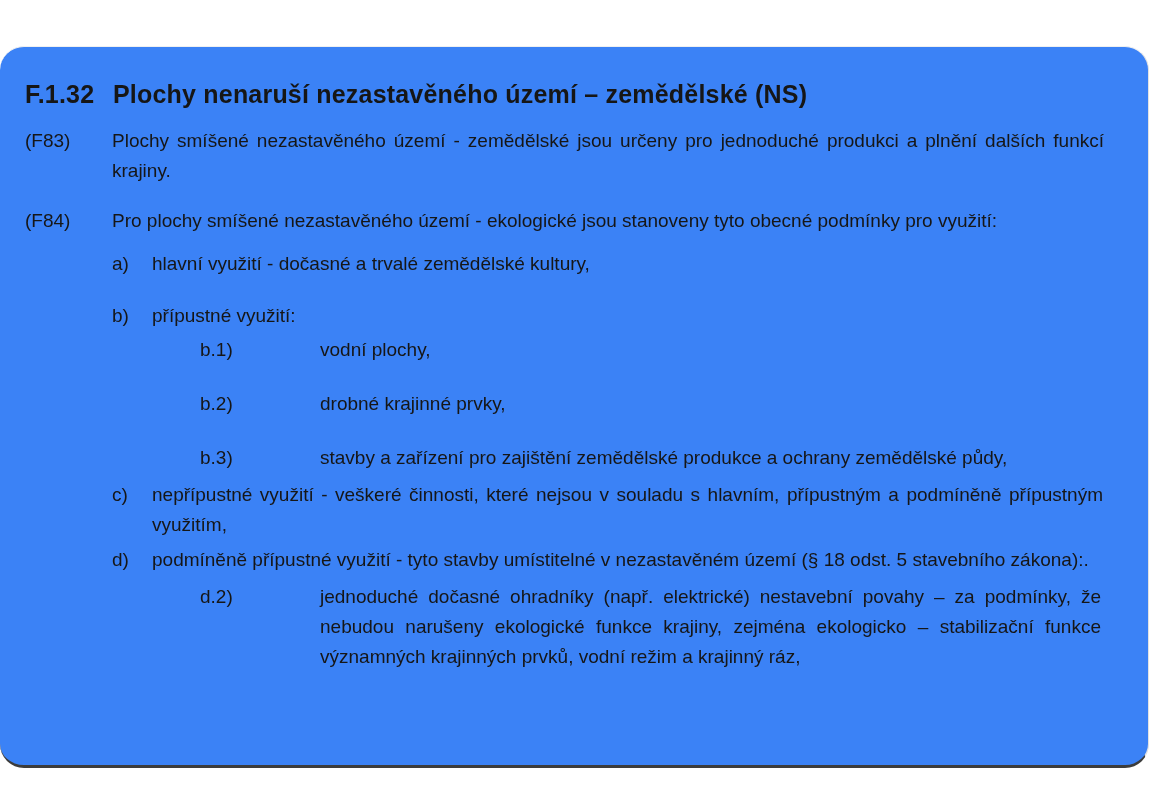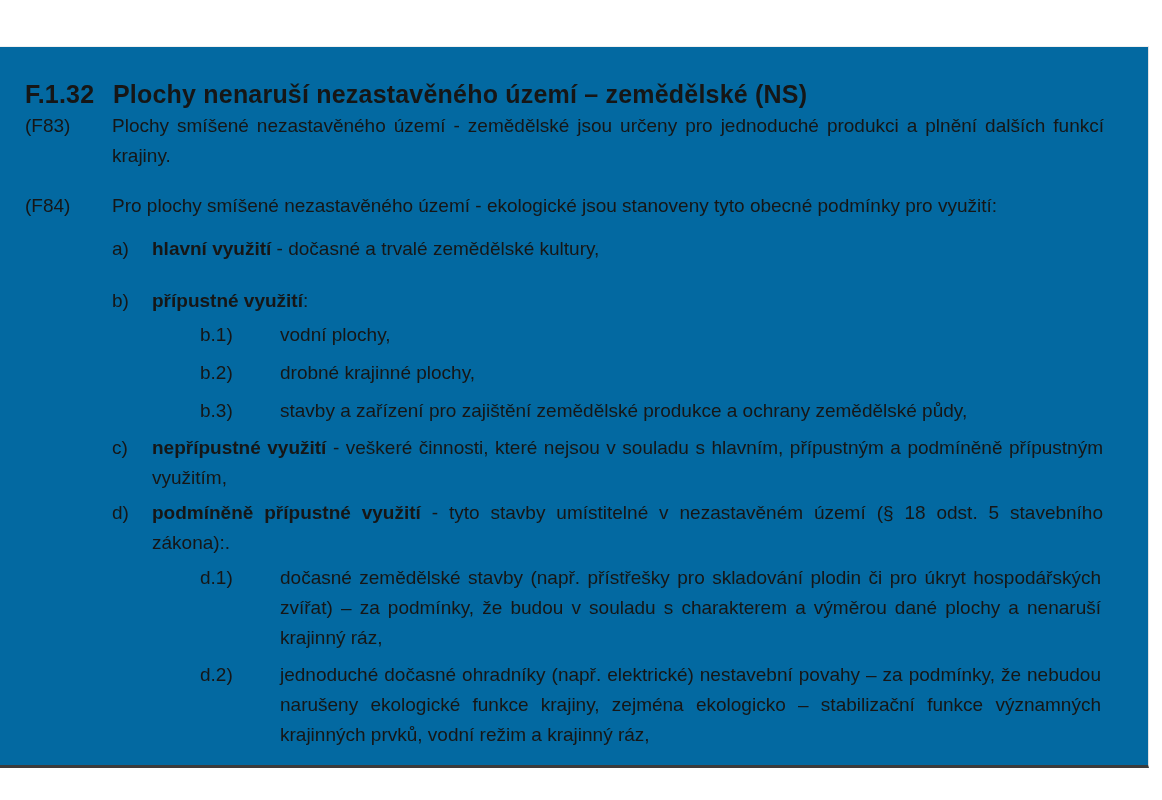--- a/index.html
+++ b/index.html
@@ -12,26 +12,27 @@
     font-family: "Liberation Sans", "DejaVu Sans", sans-serif;
     color: #161616;
   }
   
   .page {
     position: absolute;
     top: 46px;
     left: 0;
     width: 1149px;
     height: 722px;
-    background: #0369a1;
+    background: #3b82f6;
     border-top: 1px solid #f0f0f0;
     border-right: 1px solid #e2e2e2;
     border-bottom: 3px solid #3c3c3c;
     box-sizing: border-box;
     overflow: hidden;
+    border-radius: 24px;
   }
   .heading {
     display: grid;
     grid-template-columns: 88px 1fr;
     margin: 30px 44px 0 25px;
     font-size: 25px;
     font-weight: bold;
     line-height: 34px;
     letter-spacing: 0.2px;
   }
@@ -50,31 +51,32 @@
     font-size: 19px;
     line-height: 30px;
   }
   .sub {
     display: grid;
     grid-template-columns: 80px 1fr;
     margin-left: 200px;
     margin-right: 47px;
     font-size: 19px;
     line-height: 30px;
+    gap: 40px;
   }
   .just { text-align: justify; }
-  .mt16 { }
+  .mt16 { margin-top: 15px; }
   .mt20 { margin-top: 20px; }
   .mt13 { margin-top: 13px; }
   .mt23 { margin-top: 22px; }
   .mt4  { margin-top: 4px; }
-  .mt8  { margin-top: 8px; }
+  .mt8  { margin-top: 24px; }
   .mt7  { margin-top: 7px; }
   .mt5  { margin-top: 5px; }
-  b { font-weight: bold; }
+  b { font-weight: normal; }
 </style>
 </head>
 <body>
 
 <div class="page">
 
   <h1 class="heading">
     <span>F.1.32</span>
     <span>Plochy nenaruší nezastavěného území – zemědělské (NS)</span>
   </h1>
@@ -98,39 +100,35 @@
     <span>b)</span>
     <span><b>přípustné využití</b><span>:</span></span>
   </div>
 
   <div class="sub mt4">
     <span>b.1)</span>
     <span>vodní plochy,</span>
   </div>
   <div class="sub mt8">
     <span>b.2)</span>
-    <span>drobné krajinné plochy,</span>
+    <span>drobné krajinné prvky,</span>
   </div>
   <div class="sub mt8">
     <span>b.3)</span>
     <span>stavby a zařízení pro zajištění zemědělské produkce a ochrany zemědělské půdy,</span>
   </div>
 
   <div class="item mt7">
     <span>c)</span>
     <span class="just"><b>nepřípustné využití</b><span> - veškeré činnosti, které nejsou v souladu s hlavním, přípustným a podmíněně přípustným využitím,</span></span>
   </div>
 
   <div class="item mt5">
     <span>d)</span>
     <span class="just"><b>podmíněně přípustné využití</b><span> - tyto stavby umístitelné v nezastavěném území (§ 18 odst. 5 stavebního zákona):.</span></span>
   </div>
 
-  <div class="sub mt5">
-    <span>d.1)</span>
-    <span class="just">dočasné zemědělské stavby (např. přístřešky pro skladování plodin či pro úkryt hospodářských zvířat) – za podmínky, že budou v souladu s charakterem a výměrou dané plochy a nenaruší krajinný ráz,</span>
-  </div>
   <div class="sub mt7">
     <span>d.2)</span>
     <span class="just">jednoduché dočasné ohradníky (např. elektrické) nestavební povahy – za podmínky, že nebudou narušeny ekologické funkce krajiny, zejména ekologicko – stabilizační funkce významných krajinných prvků, vodní režim a krajinný ráz,</span>
   </div>
 
 </div>
 
 </body></html>

